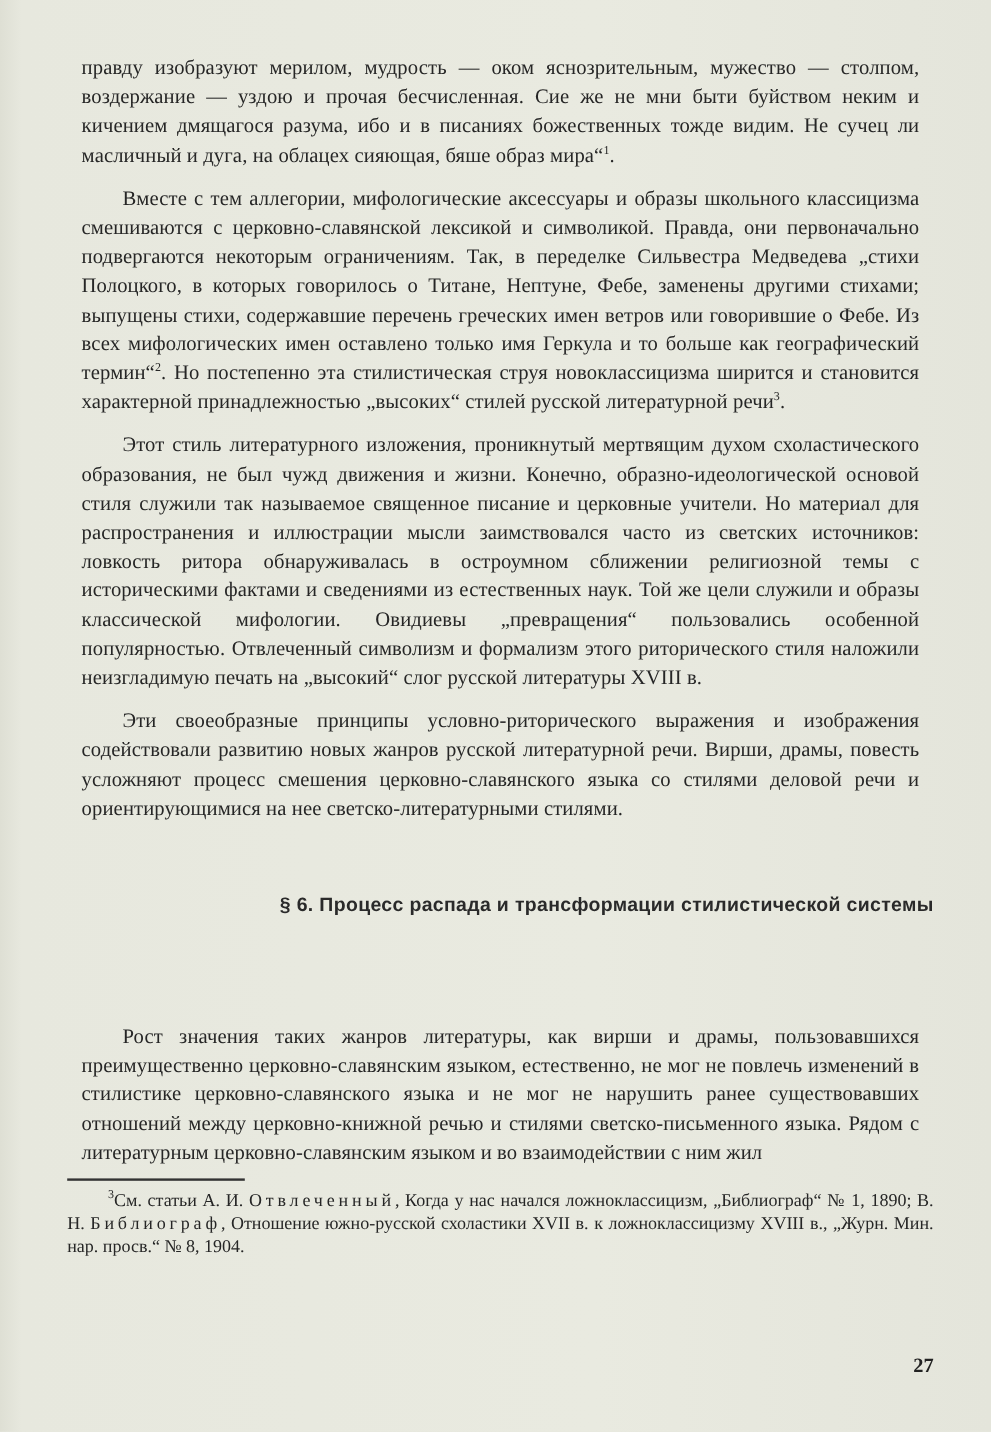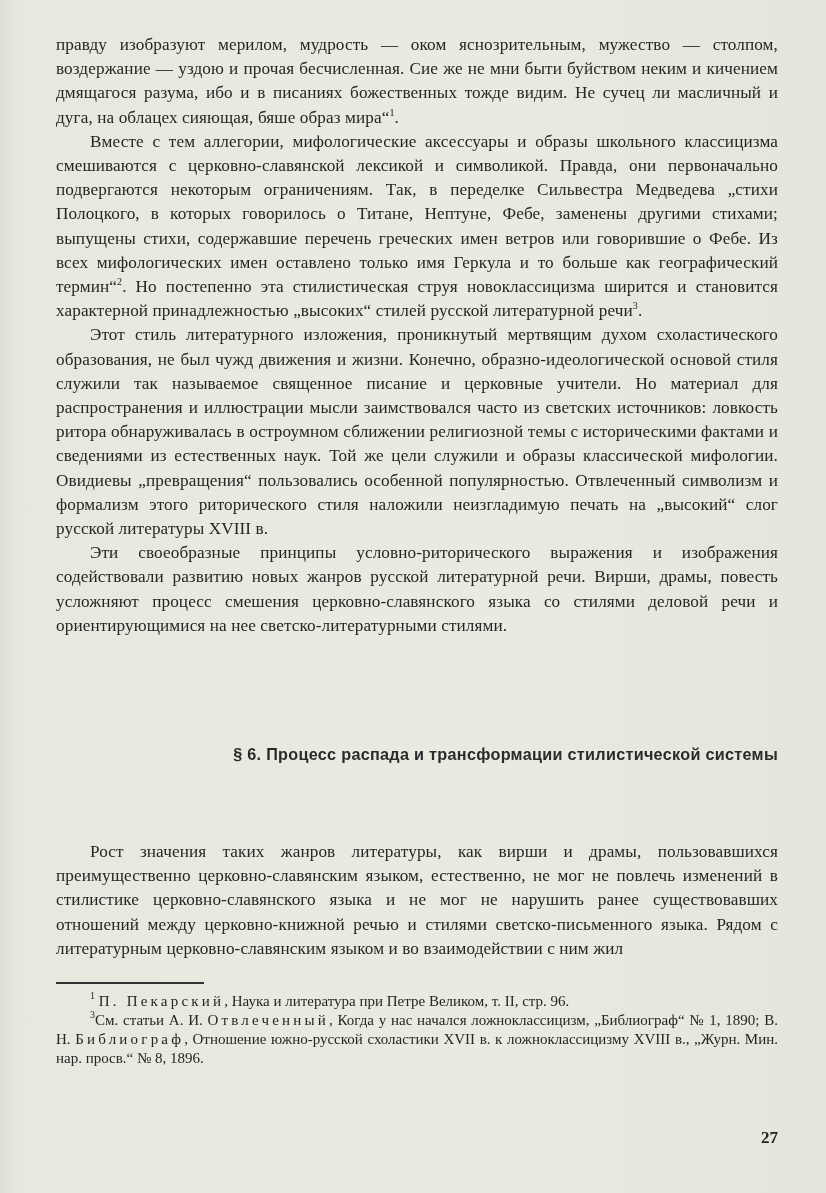--- a/index.html
+++ b/index.html
@@ -12,21 +12,21 @@
   .page {
     position: relative;
     width: 826px; height: 1193px;
     background: linear-gradient(90deg, #dedfd4 0px, #e7e8de 18px, #e9eae0 60%, #e4e5db 100%);
   }
   .text-block {
     position: absolute;
     left: 56px; width: 722px;
   }
   .body-text p {
-    margin: 0;
+    margin: 12px;
     font-size: 17.2px;
     line-height: 24.2px;
     text-align: justify;
     text-align-last: left;
     letter-spacing: 0.1px;
   }
   .body-text p.indent { text-indent: 34px; }
   sup { font-size: 10px; line-height: 0; vertical-align: 7px; }
   .heading {
     position: absolute;
@@ -87,18 +87,17 @@
     <div>§ 6. Процесс распада и трансформации стилистической системы</div>
   </div>
 
   <div class="text-block body-text" style="top:840px;">
     <p class="indent">Рост значения таких жанров литературы, как вирши и драмы, пользовавшихся преимущественно церковно-славянским языком, естественно, не мог не повлечь изменений в стилистике церковно-славянского языка и не мог не нарушить ранее существовавших отношений между церковно-книжной речью и стилями светско-письменного языка. Рядом с литературным церковно-славянским языком и во взаимодействии с ним жил</p>
   </div>
 
   <div class="rule"></div>
 
   <div class="footnotes">
-    <p><sup>1</sup> <span class="spaced">П. Пекарский</span><span>, Наука и литература при Петре Великом, т. II, стр. 96.</span></p>
-    <p><sup>3</sup><span>См. статьи А. И. </span><span class="spaced">Отвлеченный</span><span>, Когда у нас начался ложноклассицизм, „Библиограф“ № 1, 1890; В. Н. </span><span class="spaced">Библиограф</span><span>, Отношение южно-русской схоластики XVII в. к ложноклассицизму XVIII в., „Журн. Мин. нар. просв.“ № 8, 1896.</span></p>
+    <p><sup>3</sup><span>См. статьи А. И. </span><span class="spaced">Отвлеченный</span><span>, Когда у нас начался ложноклассицизм, „Библиограф“ № 1, 1890; В. Н. </span><span class="spaced">Библиограф</span><span>, Отношение южно-русской схоластики XVII в. к ложноклассицизму XVIII в., „Журн. Мин. нар. просв.“ № 8, 1904.</span></p>
   </div>
 
   <div class="page-number">27</div>
 </div>
 
 </body></html>

